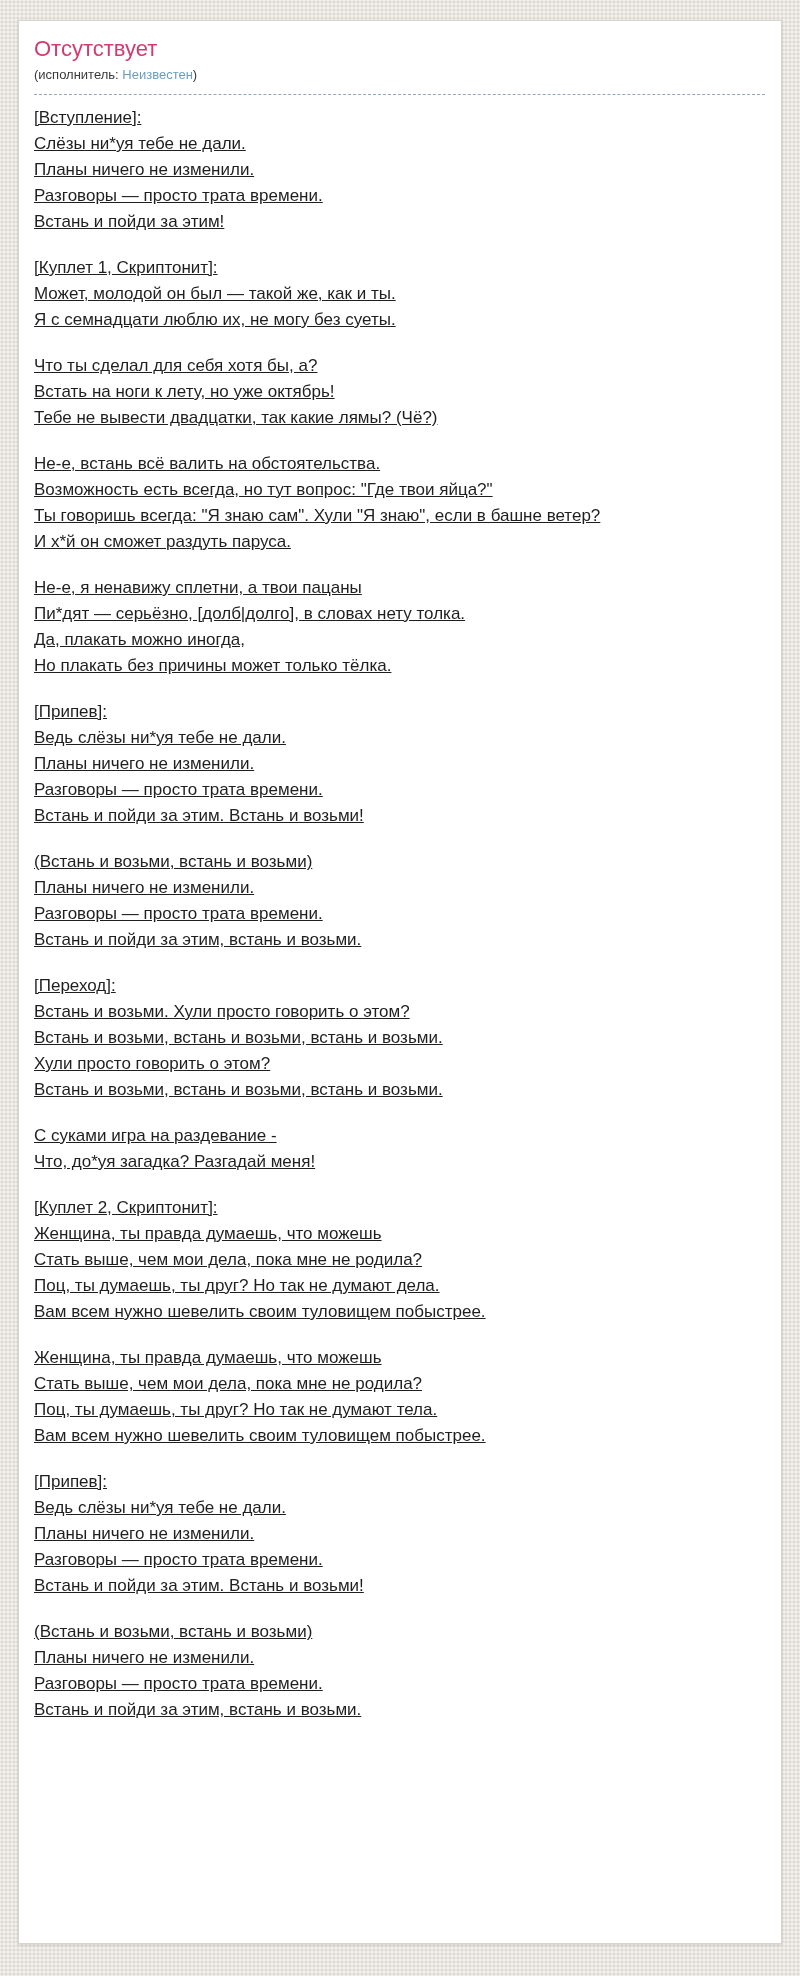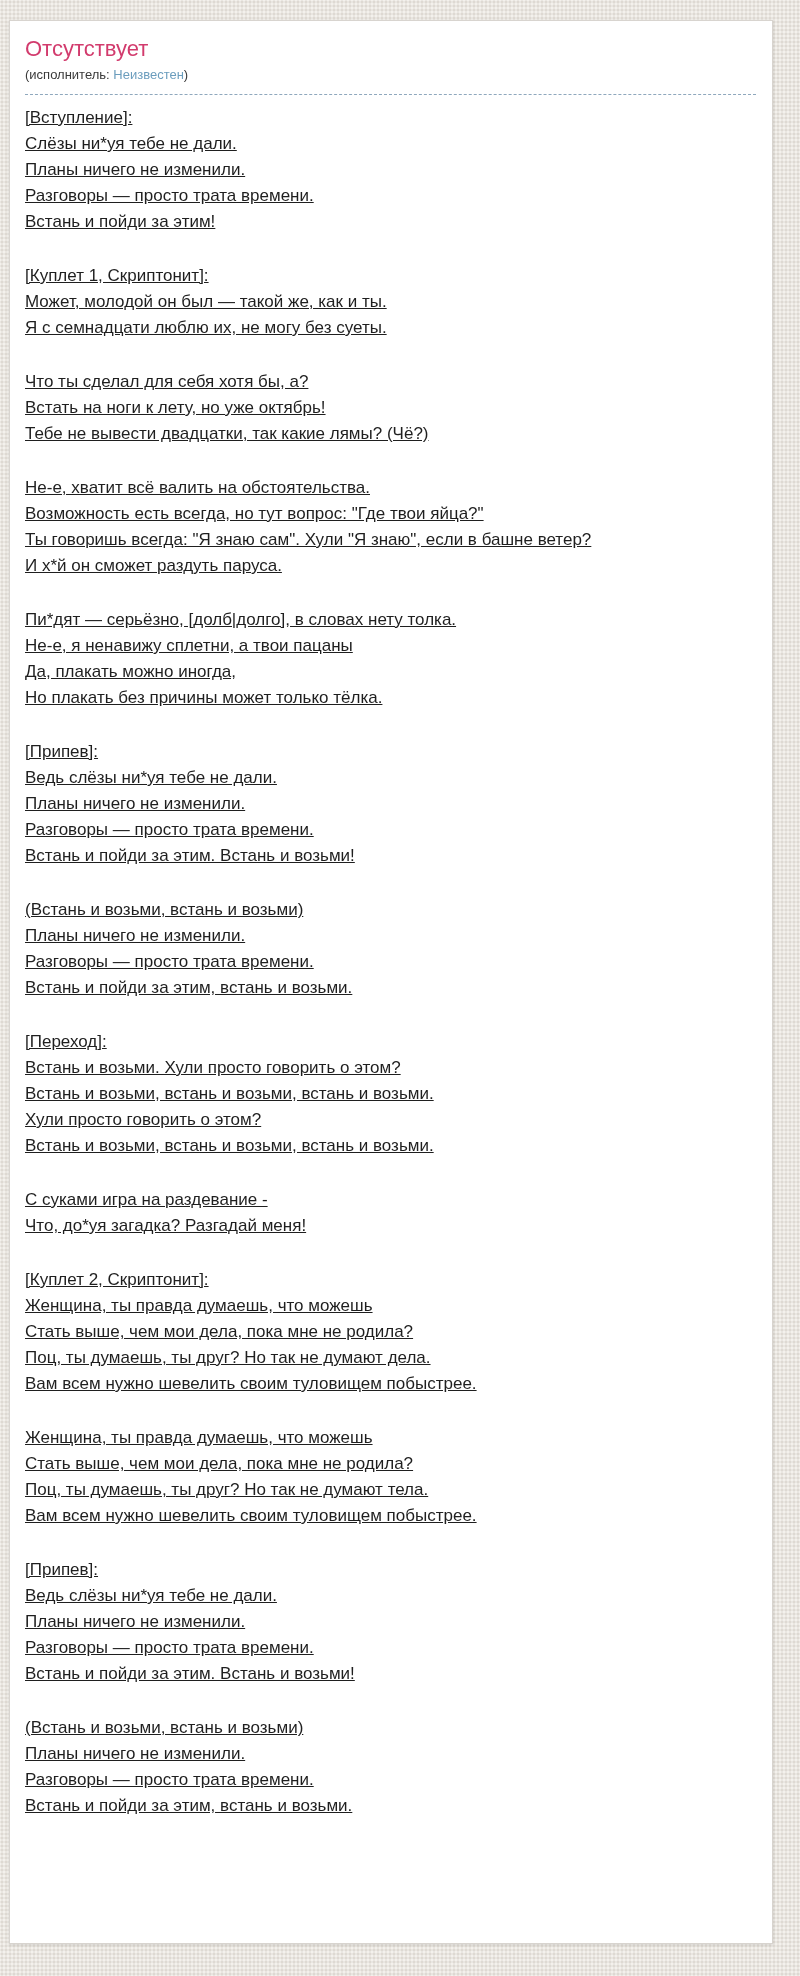--- a/index.html
+++ b/index.html
@@ -11,21 +11,21 @@
     font-family: "Liberation Sans", sans-serif;
     background-color: #e9e6e1;
     background-image:
       radial-gradient(#ded9d2 1px, transparent 1px),
       radial-gradient(#f4f1ec 1px, transparent 1px);
     background-size: 4px 4px;
     background-position: 0 0, 2px 2px;
   }
   .content-box {
     position: absolute;
-    left: 9px;
+    left: 18px;
     top: 20px;
     width: 764px;
     height: 1924px;
     background: #ffffff;
     border: 1px solid #d8d4cf;
     box-shadow: 0 1px 3px rgba(0,0,0,0.12);
     padding: 15px 16px 0 15px;
   }
   .header {
     border-bottom: 1px dashed #8fa8bd;
@@ -47,21 +47,21 @@
   .artist-line a {
     color: #6b9dbd;
     text-decoration: none;
     cursor: pointer;
   }
   .lyrics {
     font-size: 17px;
     line-height: 26px;
     color: #1f1f1f;
   }
-  .stanza + .stanza { margin-top: 28px; }
+  .stanza + .stanza { margin-top: 20px; }
   .line { white-space: pre-wrap; text-decoration: underline; }
 </style>
 </head>
 <body>
 
 <div class="content-box">
   <div class="header">
     <h1 class="song-title">Отсутствует</h1>
     <div class="artist-line">
       <span>(исполнитель: </span><a href="#">Неизвестен</a><span>)</span>
@@ -80,28 +80,28 @@
         <div class="line">[Куплет 1, Скриптонит]:</div>
         <div class="line">Может, молодой он был — такой же, как и ты.</div>
         <div class="line">Я с семнадцати люблю их, не могу без суеты.</div>
       </div>
       <div class="stanza">
         <div class="line">Что ты сделал для себя хотя бы, а?</div>
         <div class="line">Встать на ноги к лету, но уже октябрь!</div>
         <div class="line">Тебе не вывести двадцатки, так какие лямы? (Чё?)</div>
       </div>
       <div class="stanza">
-        <div class="line">Не-е, хватит всё валить на обстоятельства.</div>
+        <div class="line">Не-е, встань всё валить на обстоятельства.</div>
         <div class="line">Возможность есть всегда, но тут вопрос: "Где твои яйца?"</div>
         <div class="line">Ты говоришь всегда: "Я знаю сам". Хули "Я знаю", если в башне ветер?</div>
         <div class="line">И х*й он сможет раздуть паруса.</div>
       </div>
       <div class="stanza">
+        <div class="line">Не-е, я ненавижу сплетни, а твои пацаны</div>
         <div class="line">Пи*дят — серьёзно, [долб|долго], в словах нету толка.</div>
-        <div class="line">Не-е, я ненавижу сплетни, а твои пацаны</div>
         <div class="line">Да, плакать можно иногда,</div>
         <div class="line">Но плакать без причины может только тёлка.</div>
       </div>
       <div class="stanza">
         <div class="line">[Припев]:</div>
         <div class="line">Ведь слёзы ни*уя тебе не дали.</div>
         <div class="line">Планы ничего не изменили.</div>
         <div class="line">Разговоры — просто трата времени.</div>
         <div class="line">Встань и пойди за этим. Встань и возьми!</div>
       </div>

